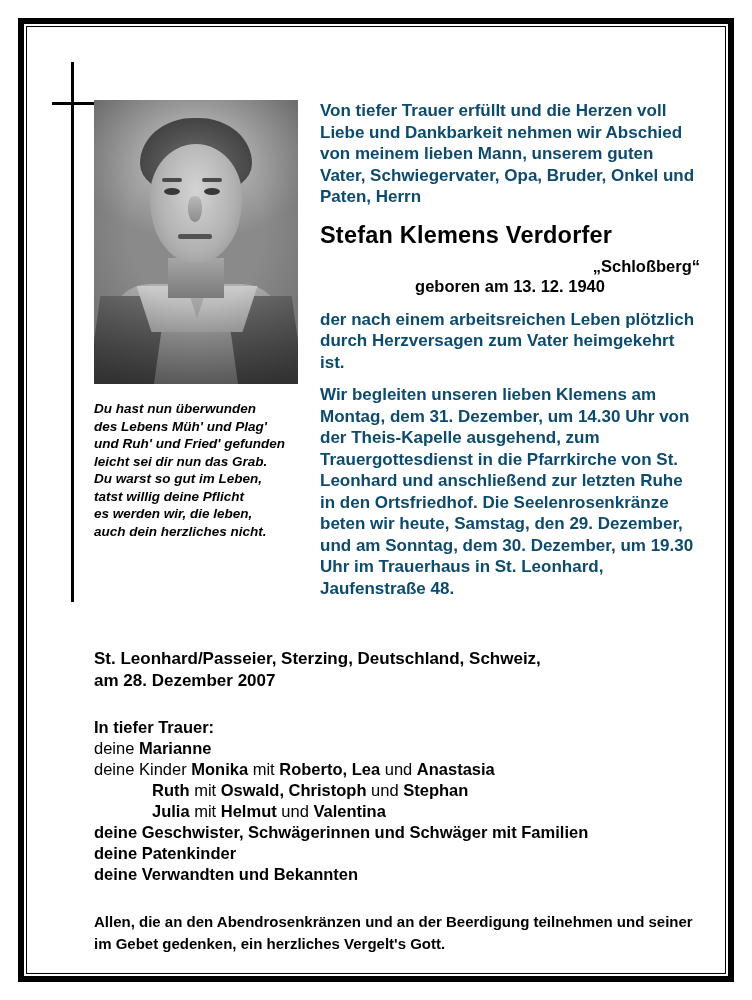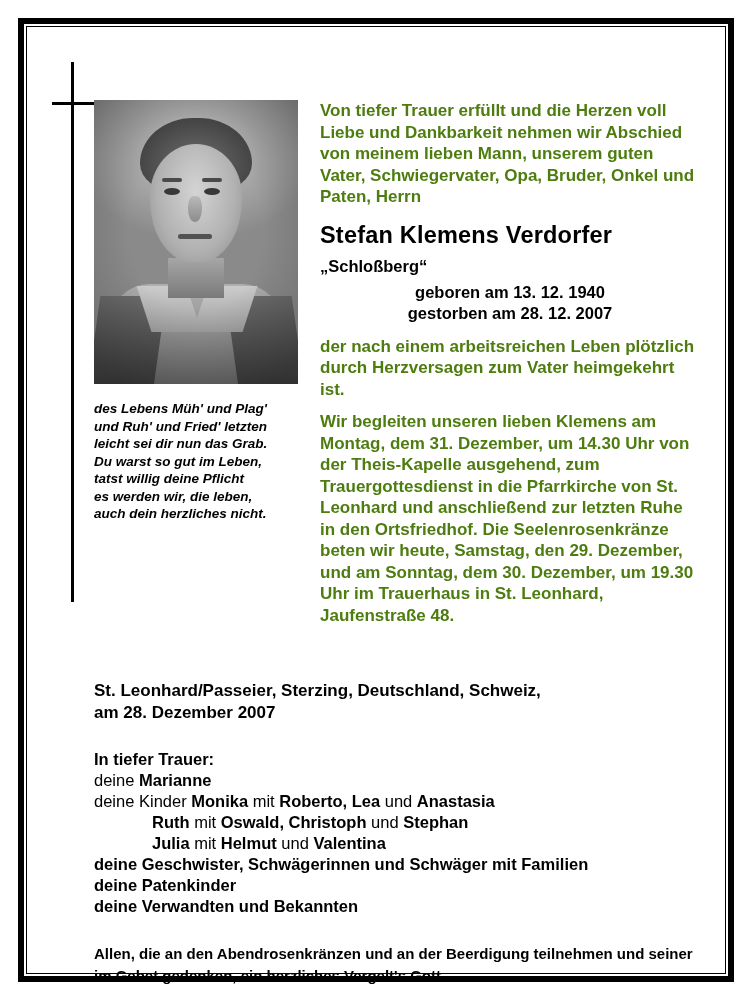--- a/index.html
+++ b/index.html
@@ -216,51 +216,50 @@
     position: absolute;
     left: 276px;
     top: 56px;
     width: 380px;
   }
   .para {
     font-size: 17px;
     line-height: 21.5px;
     font-weight: bold;
     text-align: left;
-    color: #4d7c0f;
+    color: #0c4a6e;
   }
   .intro {
     margin-bottom: 14px;
   }
   .name {
     font-size: 23.5px;
     font-weight: bold;
     letter-spacing: 0.2px;
     margin: 8px 0 8px 0;
   }
   .nickname {
-    text-align: left;
+    text-align: right;
     font-size: 16.5px;
     font-weight: bold;
-    margin-bottom: 6px;
   }
   .dates {
     text-align: center;
     font-size: 16.5px;
     font-weight: bold;
     line-height: 21px;
     margin-bottom: 12px;
   }
   .para-block { margin-bottom: 11px; }
 
   
   .bottom {
     position: absolute;
     left: 50px;
-    top: 636px;
+    top: 604px;
     width: 610px;
   }
   .places {
     font-size: 17px;
     line-height: 21.5px;
     font-weight: bold;
     margin-bottom: 26px;
   }
   .mourn-head {
     font-size: 16.5px;
@@ -311,37 +310,37 @@
         <div class="brow browL"></div>
         <div class="brow browR"></div>
         <div class="eyeL"></div>
         <div class="eyeR"></div>
         <div class="nose"></div>
         <div class="mouth"></div>
         <div class="vignette"></div>
       </div>
 
       <div class="poem">
+        <div>Du hast nun überwunden</div>
         <div>des Lebens Müh' und Plag'</div>
-        <div>und Ruh' und Fried' letzten</div>
+        <div>und Ruh' und Fried' gefunden</div>
         <div>leicht sei dir nun das Grab.</div>
         <div>Du warst so gut im Leben,</div>
         <div>tatst willig deine Pflicht</div>
         <div>es werden wir, die leben,</div>
         <div>auch dein herzliches nicht.</div>
       </div>
     </div>
 
     <div class="right-col">
       <div class="para intro">Von tiefer Trauer erfüllt und die Herzen voll Liebe und Dankbarkeit nehmen wir Abschied von meinem lieben Mann, unserem guten Vater, Schwiegervater, Opa, Bruder, Onkel und Paten, Herrn</div>
       <div class="name">Stefan Klemens Verdorfer</div>
       <div class="nickname">„Schloßberg“</div>
       <div class="dates">
         <div>geboren am 13. 12. 1940</div>
-        <div>gestorben am 28. 12. 2007</div>
       </div>
       <div class="para para-block">der nach einem arbeitsreichen Leben plötzlich durch Herzversagen zum Vater heimgekehrt ist.</div>
       <div class="para para-block">Wir begleiten unseren lieben Klemens am Montag, dem 31. Dezember, um 14.30 Uhr von der Theis-Kapelle ausgehend, zum Trauergottesdienst in die Pfarrkirche von St. Leonhard und anschließend zur letzten Ruhe in den Ortsfriedhof. Die Seelenrosenkränze beten wir heute, Samstag, den 29. Dezember, und am Sonntag, dem 30. Dezember, um 19.30 Uhr im Trauerhaus in St. Leonhard, Jaufenstraße 48.</div>
     </div>
 
     <div class="bottom">
       <div class="places">
         <div>St. Leonhard/Passeier, Sterzing, Deutschland, Schweiz,</div>
         <div>am 28. Dezember 2007</div>
       </div>

